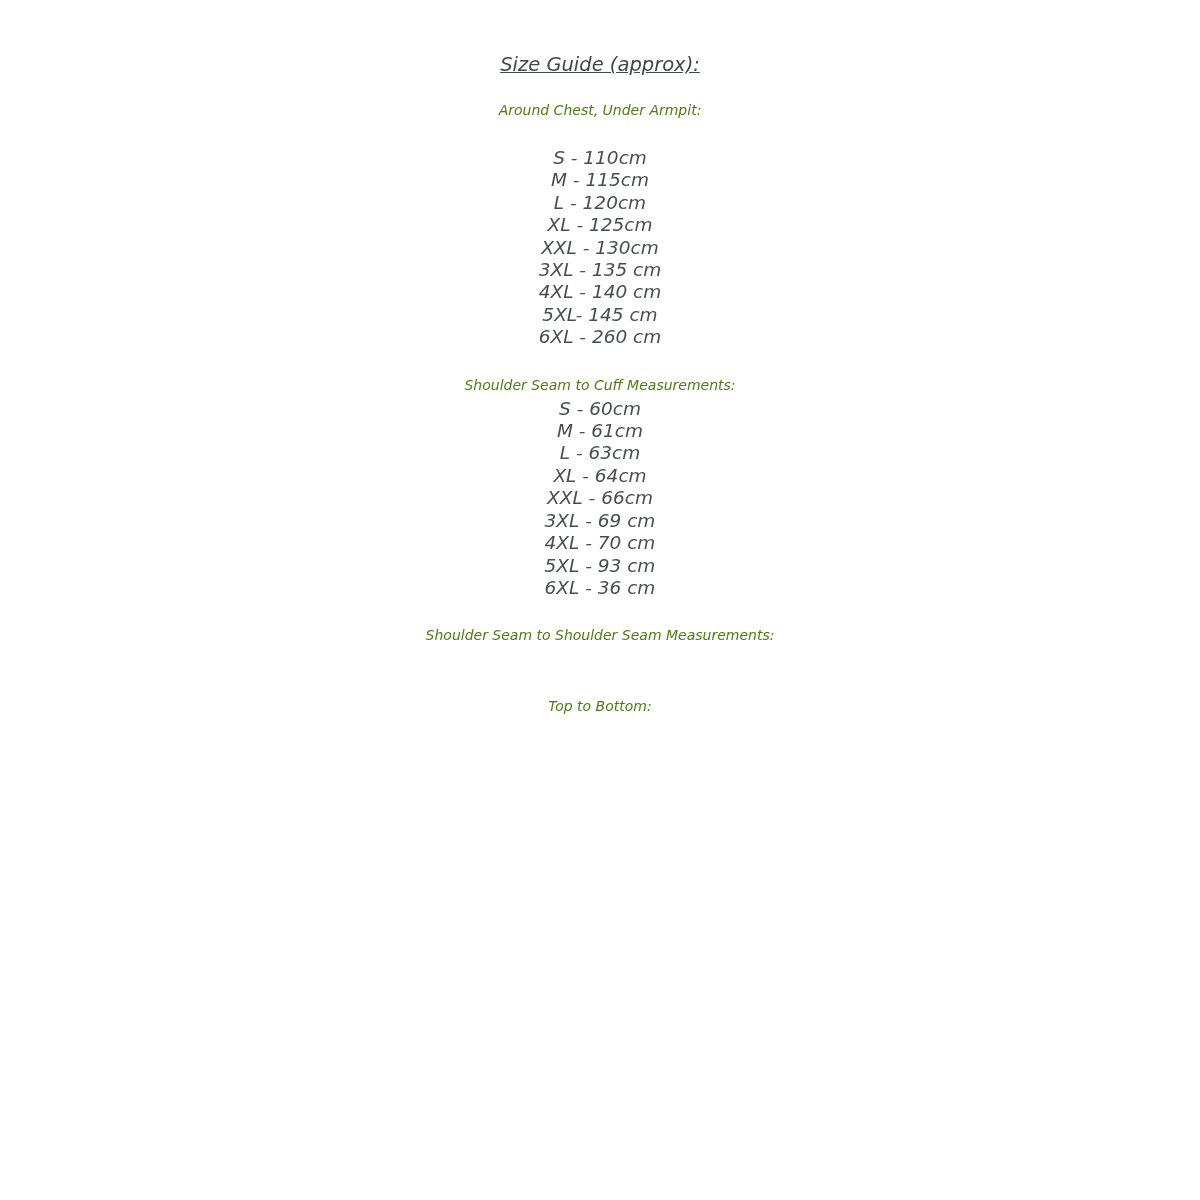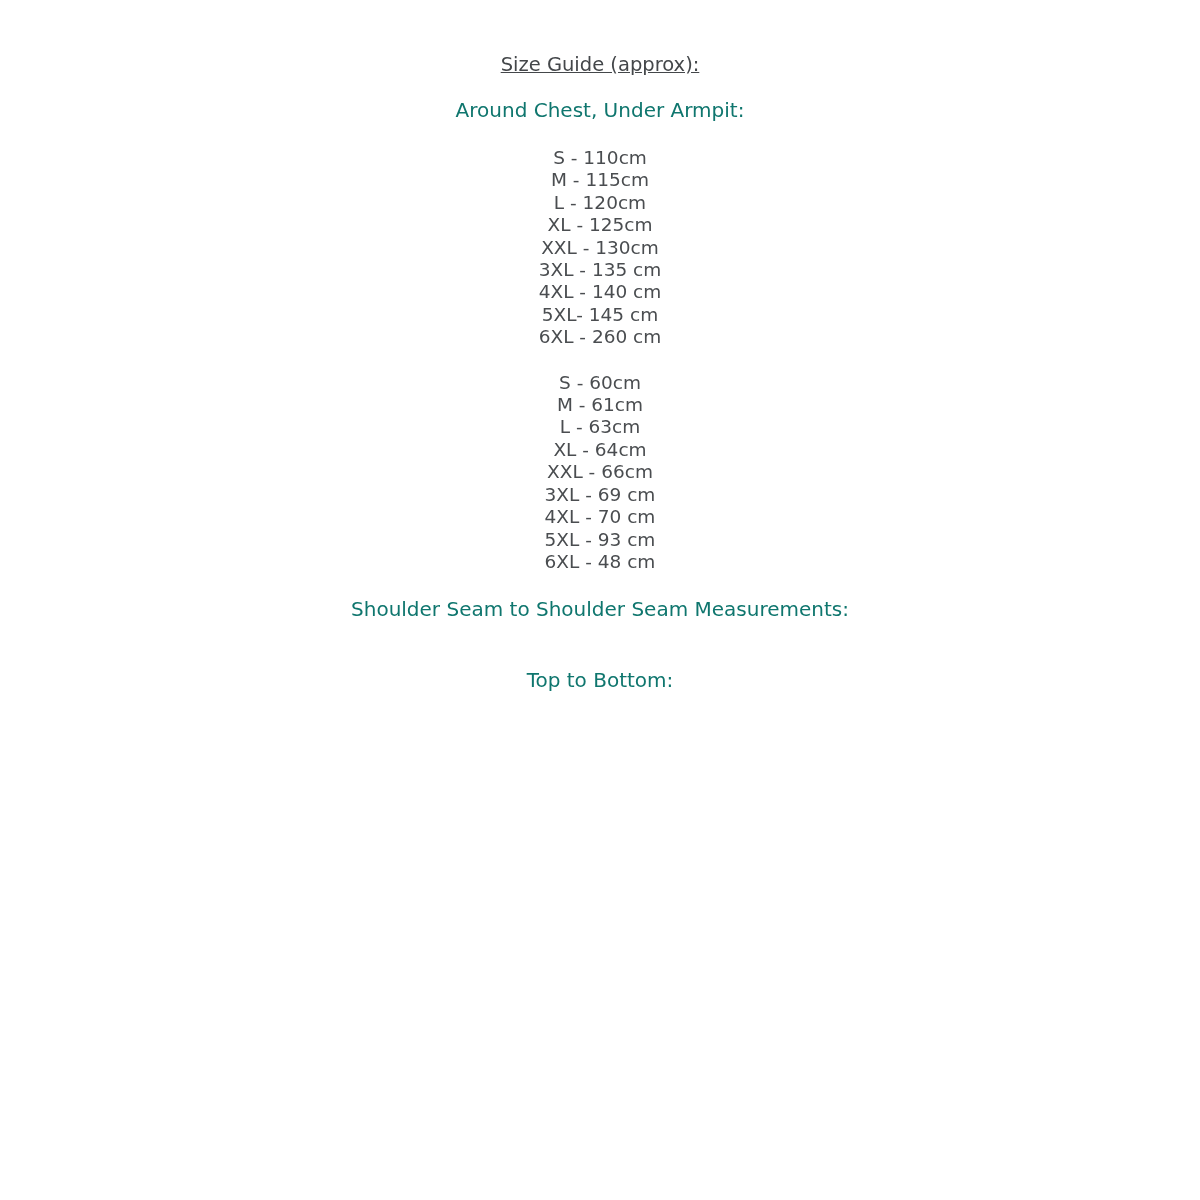--- a/index.html
+++ b/index.html
@@ -15,40 +15,41 @@
     overflow: hidden;
   }
   .page {
     width: 1200px;
     height: 1200px;
     box-sizing: border-box;
     padding-top: 52px;
     display: flex;
     flex-direction: column;
     align-items: center;
+    font-style: italic;
   }
   .guide-title {
     font-size: 19.5px;
     line-height: 26px;
     text-decoration: underline;
     text-align: center;
     color: #44474a;
     margin-bottom: 19px;
   }
   .section {
     width: 100%;
     display: flex;
     flex-direction: column;
     align-items: center;
   }
   .section-heading {
-    font-size: 20px;
+    font-size: 14px;
     line-height: 26px;
     text-align: center;
-    color: #0f766e;
+    color: #4d7c0f;
   }
   .rows {
     display: flex;
     flex-direction: column;
     align-items: center;
   }
   .row {
     font-size: 18.5px;
     line-height: 22.4px;
     text-align: left;
@@ -78,30 +79,31 @@
       <div class="row">3XL - 135 cm</div>
       <div class="row">4XL - 140 cm</div>
       <div class="row">5XL- 145 cm</div>
       <div class="row">6XL - 260 cm</div>
     </div>
   </div>
 
   <div class="gap-lg"></div>
 
   <div class="section">
+    <div class="section-heading">Shoulder Seam to Cuff Measurements:</div>
     <div class="rows">
       <div class="row">S - 60cm</div>
       <div class="row">M - 61cm</div>
       <div class="row">L - 63cm</div>
       <div class="row">XL - 64cm</div>
       <div class="row">XXL - 66cm</div>
       <div class="row">3XL - 69 cm</div>
       <div class="row">4XL - 70 cm</div>
       <div class="row">5XL - 93 cm</div>
-      <div class="row">6XL - 48 cm</div>
+      <div class="row">6XL - 36 cm</div>
     </div>
   </div>
 
   <div class="gap-lg"></div>
 
   <div class="section">
     <div class="section-heading">Shoulder Seam to Shoulder Seam Measurements:</div>
     <div class="gap-md"></div>
   </div>
 

